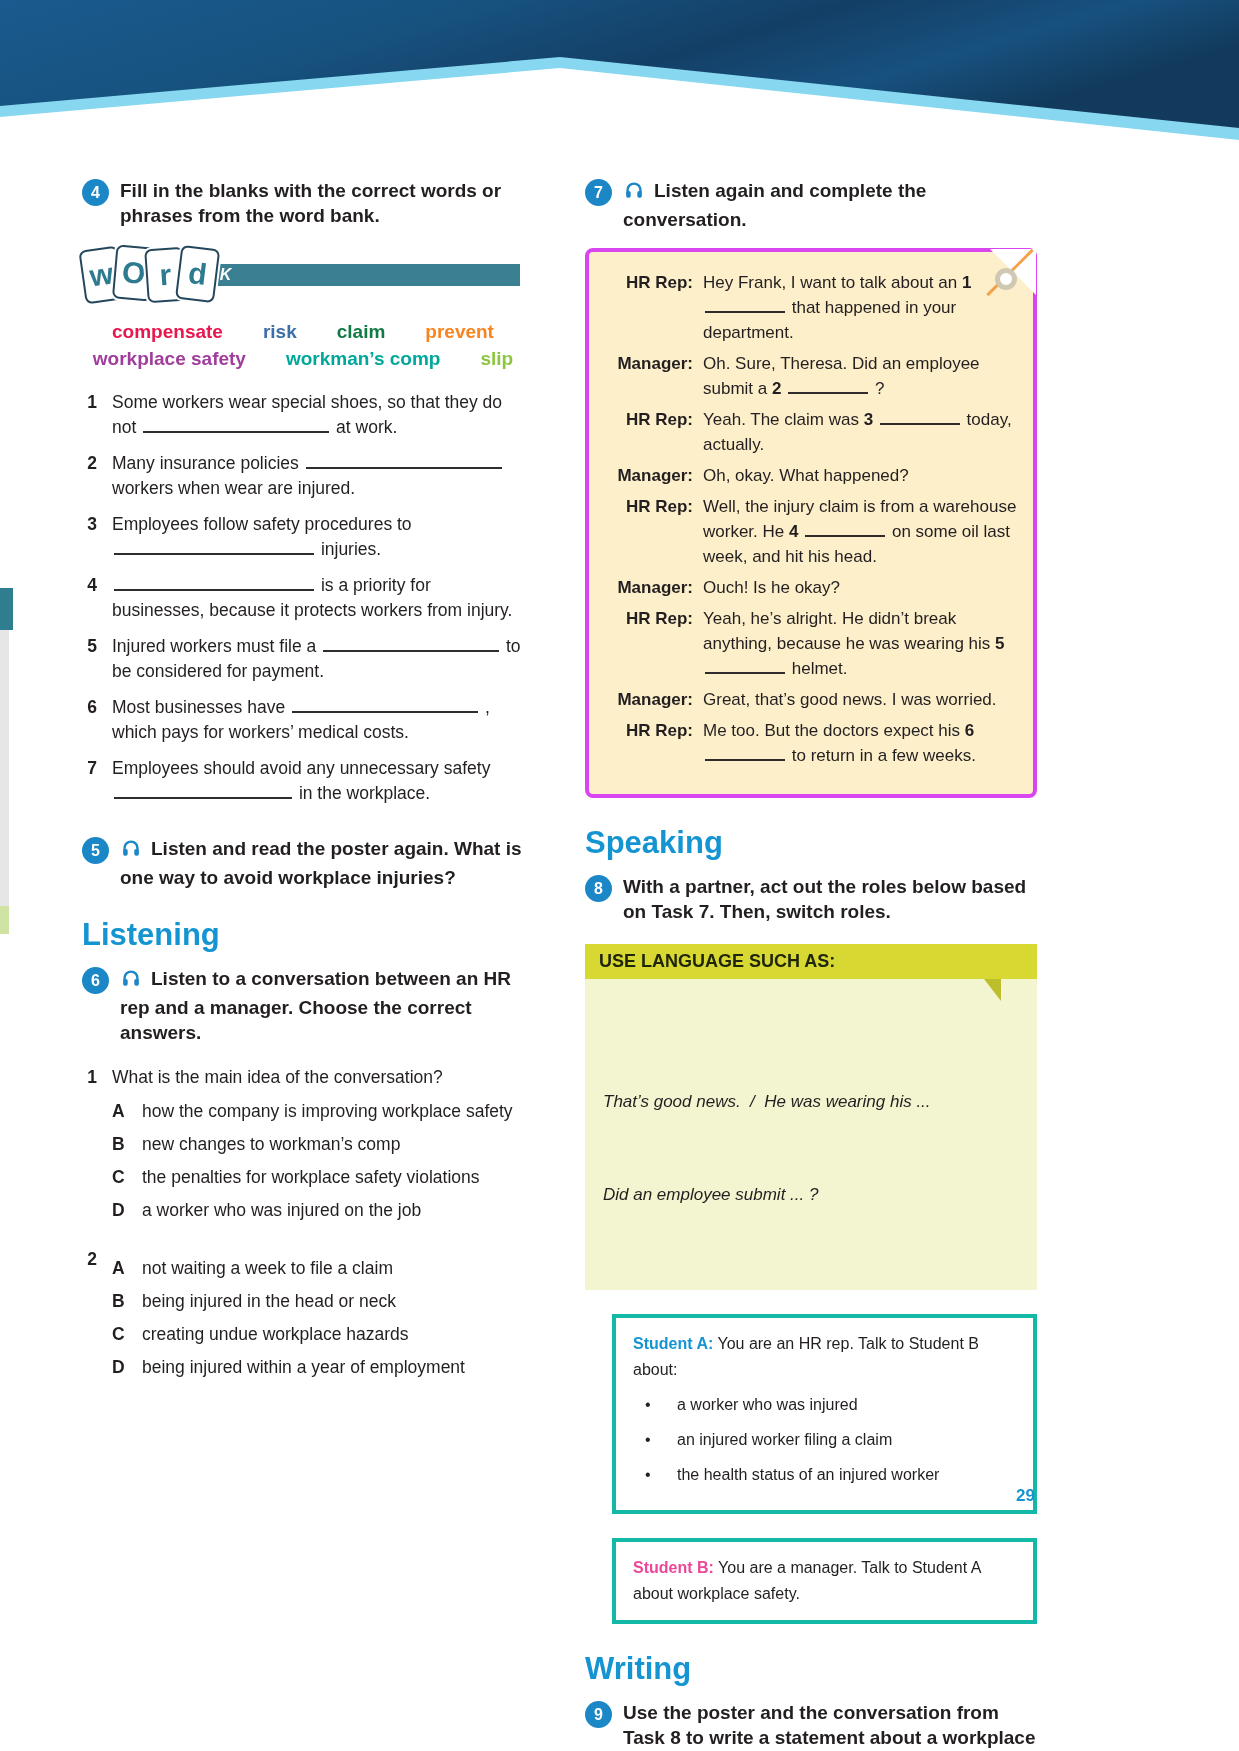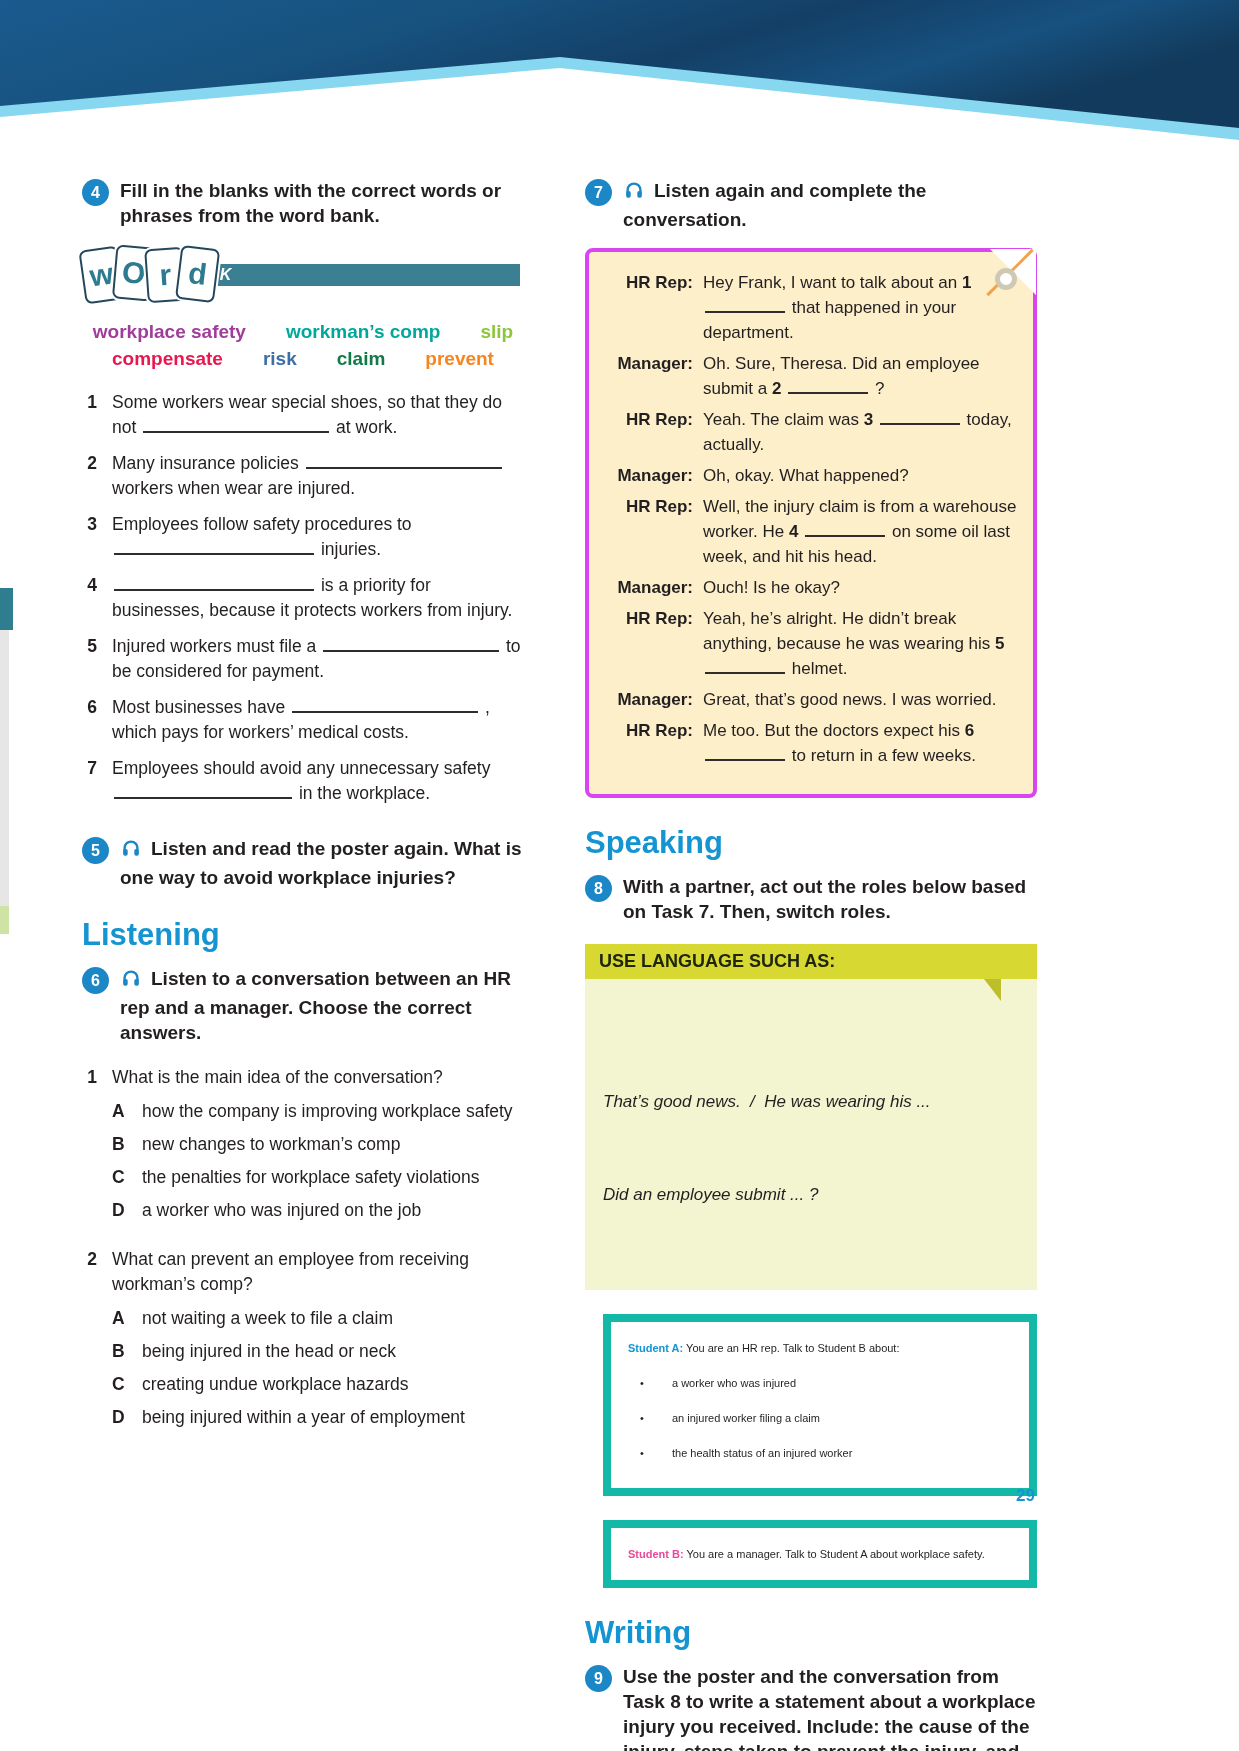--- a/index.html
+++ b/index.html
@@ -68,22 +68,22 @@
              background:#fff;border:5px solid #cfc9b4;}
 
   
   .ul-box{margin-top:20px;}
   .ul-head{background:#d7d832;color:#20260a;font-weight:bold;font-size:18px;padding:7px 14px;}
   .ul-body{position:relative;background:#f3f4d0;padding:14px 18px 18px;font-style:italic;
            font-size:17px;line-height:31px;white-space:pre-wrap;}
   .ul-tri{position:absolute;top:0;right:36px;width:0;height:0;
           border-top:22px solid #bcbe2b;border-left:17px solid transparent;}
 
-  .stu{border:8px solid #14b8a6;background:#fff;padding:13px 17px;margin:24px 0 0 18px;
-       font-size:11px;line-height:26px;}
+  .stu{border:4px solid #14b8a6;background:#fff;padding:13px 17px;margin:24px 0 0 27px;
+       font-size:16px;line-height:26px;}
   .stu-label-a{color:#1594d2;font-weight:bold;}
   .stu-label-b{color:#ec4899;font-weight:bold;}
   .bullets{margin-top:9px;}
   .bullet{display:flex;gap:24px;padding-left:12px;margin-bottom:9px;}
   .dot{flex:0 0 8px;}
 
   .pageno{position:absolute;left:1016px;top:1486px;color:#1594d2;font-size:17px;font-weight:bold;}
 </style>
 </head>
 <body>
@@ -121,29 +121,29 @@
       <div class="wb-cards" id="wb-cards">
           <div class="wb-card">w</div>
           <div class="wb-card">O</div>
           <div class="wb-card">r</div>
           <div class="wb-card">d</div>
         </div>
     </div>
 
     <div class="wb-words" id="wb-words">
         <div class="wb-row">
-          <span style="color: rgb(160, 60, 154);">workplace safety</span>
-          <span style="color: rgb(0, 168, 156);">workman’s comp</span>
-          <span style="color: rgb(140, 198, 62);">slip</span>
-        </div>
-        <div class="wb-row">
           <span style="color: rgb(232, 23, 78);">compensate</span>
           <span style="color: rgb(60, 111, 165);">risk</span>
           <span style="color: rgb(18, 122, 70);">claim</span>
           <span style="color: rgb(246, 133, 31);">prevent</span>
+        </div>
+        <div class="wb-row">
+          <span style="color: rgb(160, 60, 154);">workplace safety</span>
+          <span style="color: rgb(0, 168, 156);">workman’s comp</span>
+          <span style="color: rgb(140, 198, 62);">slip</span>
         </div>
       </div>
 
     <div id="fill-items">
         <div class="fill-item">
           <span class="fill-num">1</span>
           <div class="fill-text"><span>Some workers wear special shoes, so that they do not</span> <span class="blank" style="width: 186px;"></span> <span>at work.</span> </div>
         </div>
         <div class="fill-item">
           <span class="fill-num">2</span>
@@ -212,21 +212,20 @@
               <div class="opt">
                 <span class="opt-letter">D</span>
                 <span>a worker who was injured on the job</span>
               </div>
             </div>
           </div>
         </div>
         <div class="q">
           <span class="q-num">2</span>
           <div class="q-body">
-            <div>What can prevent an employee from receiving workman’s comp?</div>
             <div class="q-opts">
               <div class="opt">
                 <span class="opt-letter">A</span>
                 <span>not waiting a week to file a claim</span>
               </div>
               <div class="opt">
                 <span class="opt-letter">B</span>
                 <span>being injured in the head or neck</span>
               </div>
               <div class="opt">

